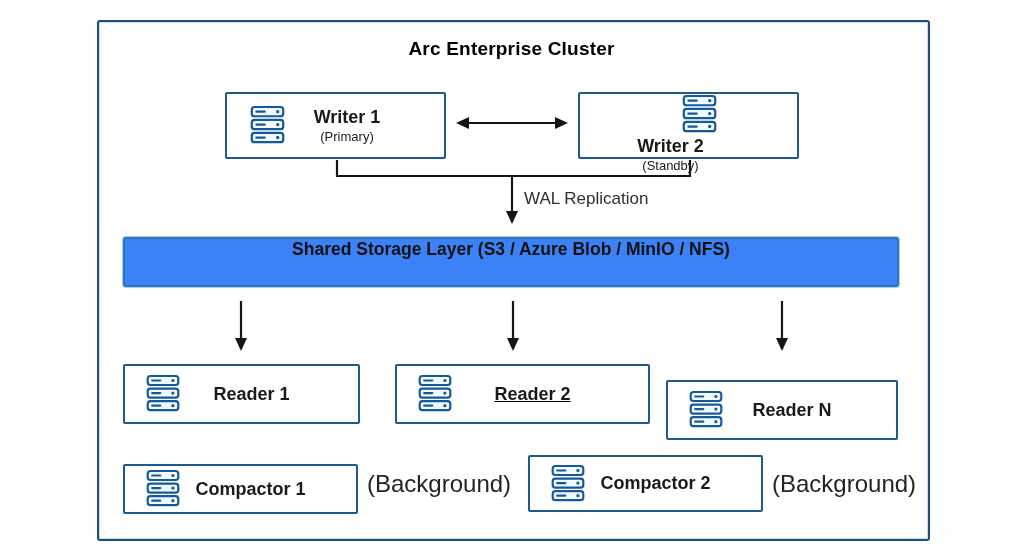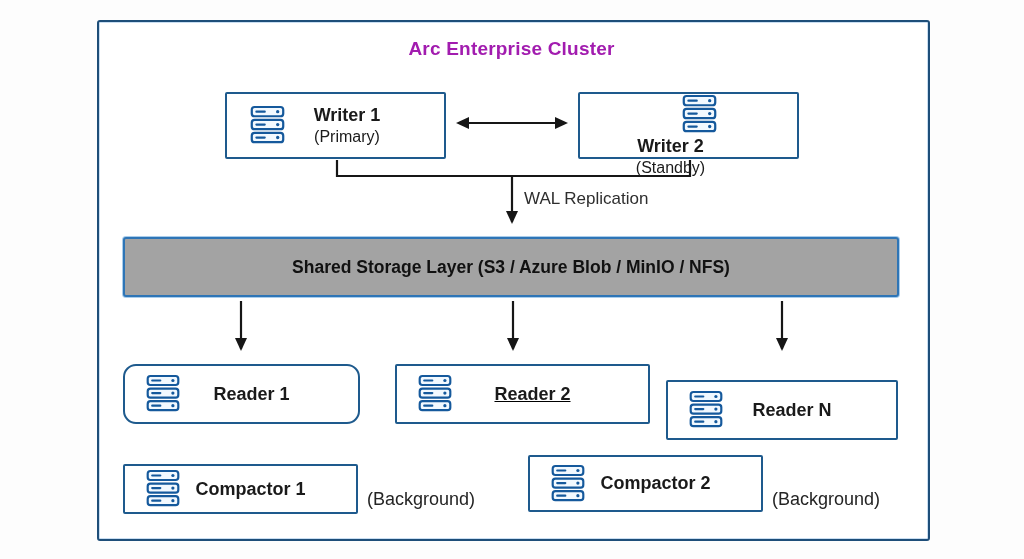--- a/index.html
+++ b/index.html
@@ -4,51 +4,51 @@
 <style>
   html,body{margin:0;padding:0;background:#ffffff;}
   body{font-family:"Liberation Sans", sans-serif;}
   .canvas{position:relative;width:1024px;height:559px;background:#fdfdfd;overflow:hidden;}
 
   .frame{position:absolute;left:97px;top:20px;width:829px;height:517px;
          border:2px solid #1e4e79;border-radius:3px;background:#ffffff;
          box-shadow:inset 0 0 0 1px #c9def2;}
 
   .title{position:absolute;left:97px;top:38px;width:829px;text-align:center;
-         font-size:19px;font-weight:700;color:#a21caf;letter-spacing:.2px;z-index:3;}
+         font-size:19px;font-weight:700;color:#000000;letter-spacing:.2px;z-index:3;}
 
   svg.overlay{position:absolute;left:0;top:0;width:1024px;height:559px;z-index:1;pointer-events:none;}
 
   .node{position:absolute;background:#ffffff;border:2px solid #1e5a8d;border-radius:2px;
         display:flex;align-items:center;z-index:2;box-sizing:border-box;}
   .node .icon{flex:0 0 auto;margin-left:22px;display:flex;align-items:center;}
   .node .txt{flex:1 1 auto;text-align:center;color:#1a1a1a;padding-right:36px;}
   .node .lbl{font-size:18px;font-weight:700;line-height:1.25;}
-  .node .sub{font-size:16px;font-weight:400;line-height:1.25;}
+  .node .sub{font-size:13px;font-weight:400;line-height:1.25;}
 
   .writer1{left:225px;top:92px;width:221px;height:67px;}
   .writer2{left:578px;top:92px;width:221px;height:67px;flex-direction:column;}
 
-  .storage{position:absolute;left:123px;top:237px;width:776px;height:60px;z-index:2;
-           background:#a3a3a3;border:2px solid #2e75b6;border-radius:3px;
-           box-shadow:0 0 0 1px #a9cdec;display:flex;align-items:center;justify-content:center;
+  .storage{position:absolute;left:123px;top:237px;width:776px;height:50px;z-index:2;
+           background:#3b82f6;border:2px solid #2e75b6;border-radius:3px;
+           box-shadow:0 0 0 1px #a9cdec;display:flex;justify-content:center;
            box-sizing:border-box;}
   .storage .lbl{font-size:17.5px;font-weight:700;color:#111;}
 
-  .reader1{left:123px;top:364px;width:237px;height:60px;border-radius:13px;}
+  .reader1{left:123px;top:364px;width:237px;height:60px;}
   .reader2{left:395px;top:364px;width:255px;height:60px;text-decoration:underline;}
   .readerN{left:666px;top:364px;width:232px;height:60px;margin-top:16px;}
   .reader1 .icon,.reader2 .icon,.readerN .icon{margin-left:20px;}
 
   .compactor1{left:123px;top:464px;width:235px;height:50px;}
   .compactor2{left:528px;top:455px;width:235px;height:57px;}
   .compactor1 .icon,.compactor2 .icon{margin-left:20px;}
 
-  .bgnote{position:absolute;top:471px;height:57px;display:flex;align-items:center;
-          font-size:18px;color:#242424;z-index:2;}
+  .bgnote{position:absolute;top:455px;height:57px;display:flex;align-items:center;
+          font-size:24px;color:#242424;z-index:2;}
   .bgnote1{left:367px;}
   .bgnote2{left:772px;}
 
   .wal-label{position:absolute;left:524px;top:189px;font-size:17px;color:#2e2e2e;z-index:2;}
 </style>
 </head>
 <body>
 
 <div class="canvas">
 

